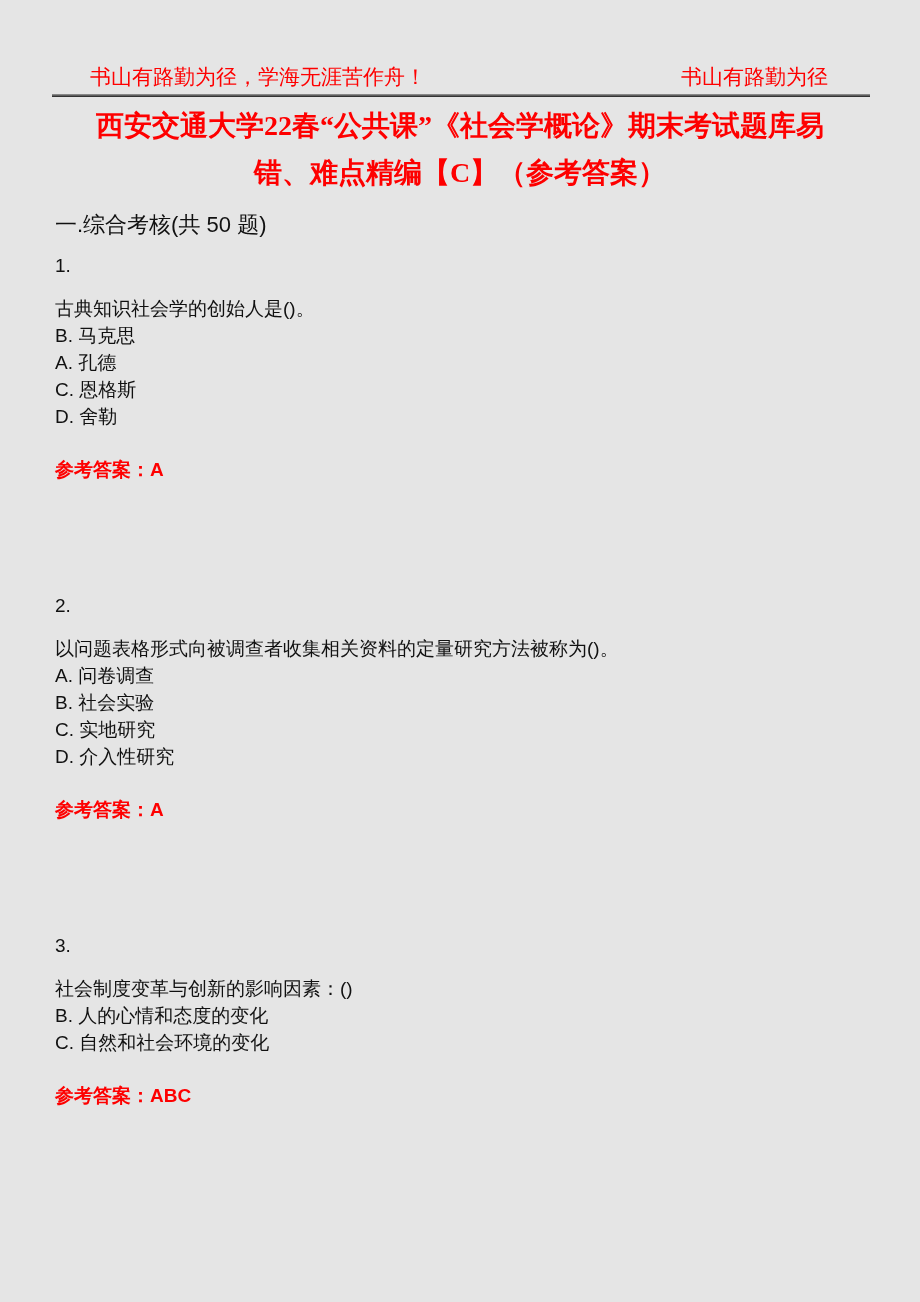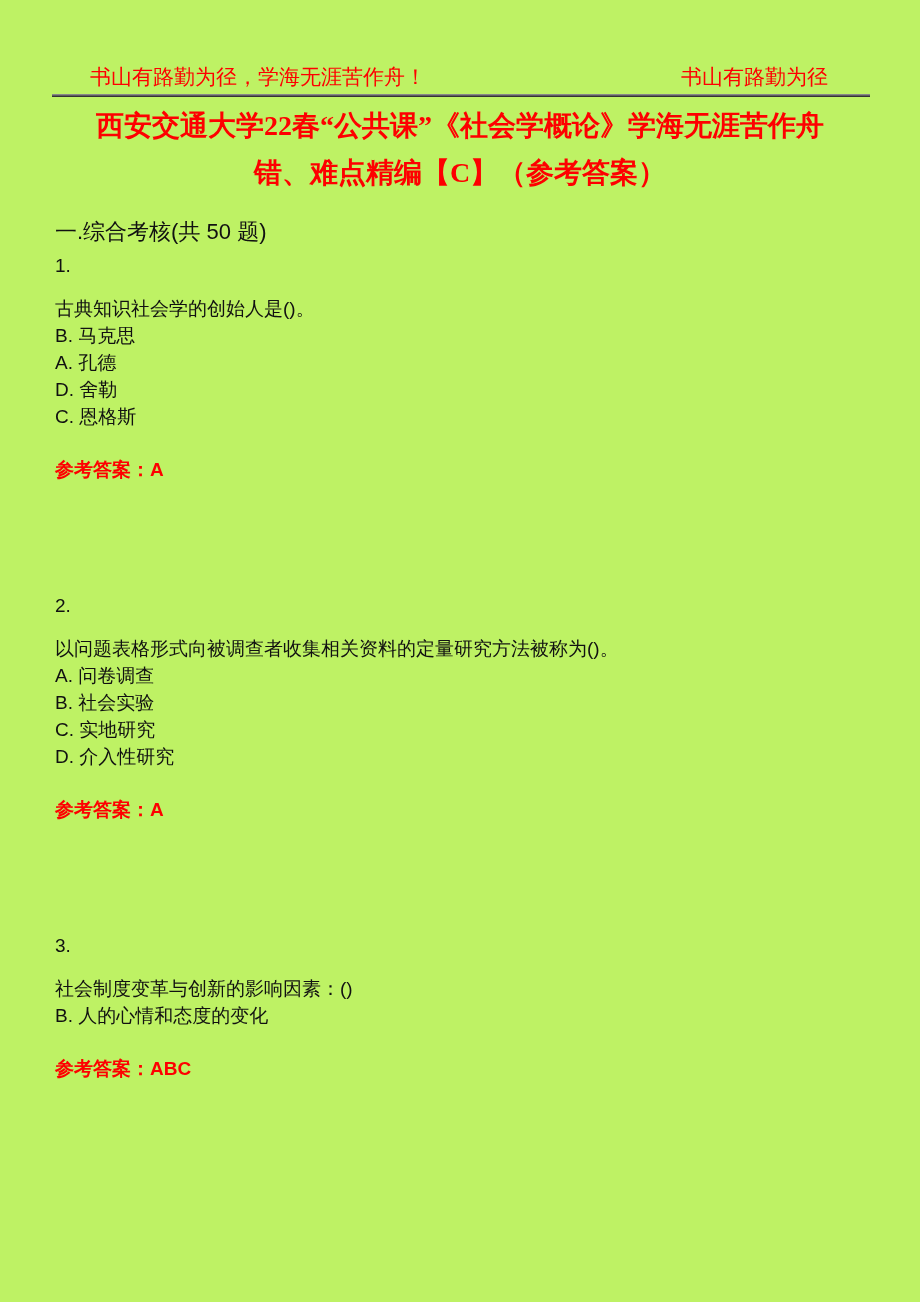--- a/index.html
+++ b/index.html
@@ -1,20 +1,20 @@
 <!DOCTYPE html>
 <html><head>
 <meta charset="utf-8">
 <style>
   html, body { margin: 0; padding: 0; background: #ffffff; }
   .page {
     position: relative;
     width: 920px;
     height: 1302px;
-    background: #bef264;
+    background: #e5e5e5;
     font-family: "Liberation Sans", sans-serif;
     color: #111111;
     overflow: hidden;
   }
   .hdr-text {
     position: absolute;
     top: 63px;
     font-size: 21px;
     color: #fe0000;
     font-family: "Liberation Serif", serif;
@@ -37,21 +37,21 @@
     right: 40px;
     text-align: center;
     color: #fe0000;
     font-weight: bold;
     font-size: 28px;
     line-height: 47px;
     font-family: "Liberation Serif", serif;
   }
   .section-heading {
     position: absolute;
-    top: 217px;
+    top: 210px;
     left: 55px;
     font-size: 22px;
     color: #111111;
   }
   .question {
     position: absolute;
     left: 55px;
     right: 40px;
     font-size: 19px;
     line-height: 27px;
@@ -70,33 +70,33 @@
 </head>
 <body>
 
 <div class="page">
 
   <div class="hdr-text hdr-left">书山有路勤为径，学海无涯苦作舟！</div>
   <div class="hdr-text hdr-right">书山有路勤为径</div>
   <div class="divider"></div>
 
   <div class="doc-title">
-    <div>西安交通大学22春“公共课”《社会学概论》学海无涯苦作舟</div>
+    <div>西安交通大学22春“公共课”《社会学概论》期末考试题库易</div>
     <div>错、难点精编【C】（参考答案）</div>
   </div>
 
   <div class="section-heading">一.综合考核(共 50 题)</div>
 
   <div class="question q1">
     <div>1.</div>
     <div class="q-stem">古典知识社会学的创始人是()。</div>
     <div>B. 马克思</div>
     <div>A. 孔德</div>
+    <div>C. 恩格斯</div>
     <div>D. 舍勒</div>
-    <div>C. 恩格斯</div>
     <div class="answer-line">
       <span>参考答案：</span><span>A</span>
     </div>
   </div>
 
   <div class="question q2">
     <div>2.</div>
     <div class="q-stem">以问题表格形式向被调查者收集相关资料的定量研究方法被称为()。</div>
     <div>A. 问卷调查</div>
     <div>B. 社会实验</div>
@@ -104,18 +104,19 @@
     <div>D. 介入性研究</div>
     <div class="answer-line">
       <span>参考答案：</span><span>A</span>
     </div>
   </div>
 
   <div class="question q3">
     <div>3.</div>
     <div class="q-stem">社会制度变革与创新的影响因素：()</div>
     <div>B. 人的心情和态度的变化</div>
+    <div>C. 自然和社会环境的变化</div>
     <div class="answer-line">
       <span>参考答案：</span><span>ABC</span>
     </div>
   </div>
 
 </div>
 
 </body></html>

